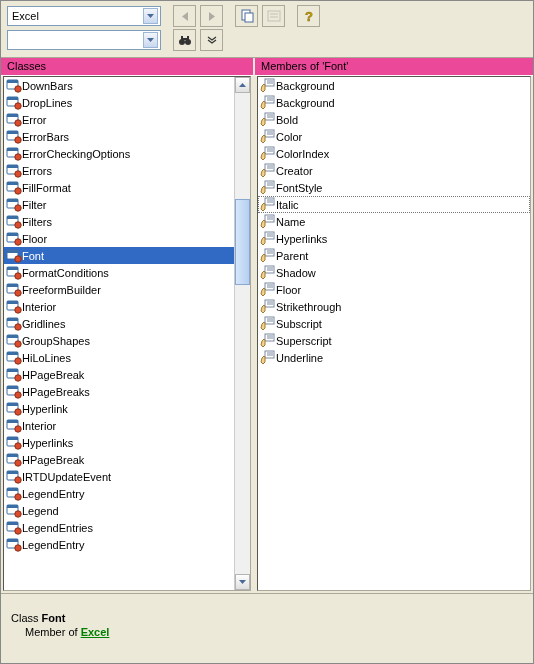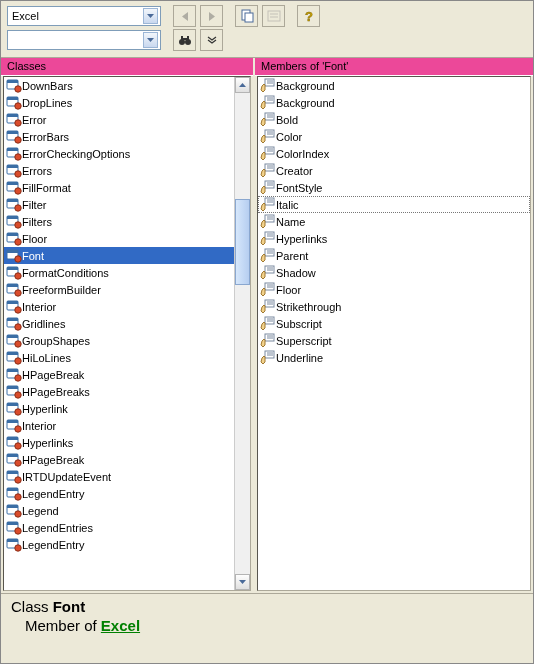--- a/index.html
+++ b/index.html
@@ -129,24 +129,24 @@
   .sb-track { flex:1; position:relative; background: #f0f0f0; }
   .sb-thumb {
     position:absolute;
     left:0; right:0;
     background: linear-gradient(90deg,#d6e7fb,#b6cef0);
     border:1px solid #8aa7cf;
   }
 
   .footer {
     border-top: 1px solid #aca899;
-    padding: 4px 10px 0 10px;
+    padding: 18px 10px 0 10px;
     height: 68px;
     background:#ece9d8;
-    font-size:15px;
+    font-size:11px;
   }
   .footer .line1 { margin-bottom: 2px; }
   .footer .line1 .bold { font-weight: bold; }
   .footer .line2 { padding-left: 14px; }
   .footer .link { color: #008000; font-weight:bold; text-decoration: underline; cursor:pointer; }
 
   
   .left .inner::-webkit-scrollbar { width:0; }
   .left .inner { scrollbar-width: none; }
 </style>

